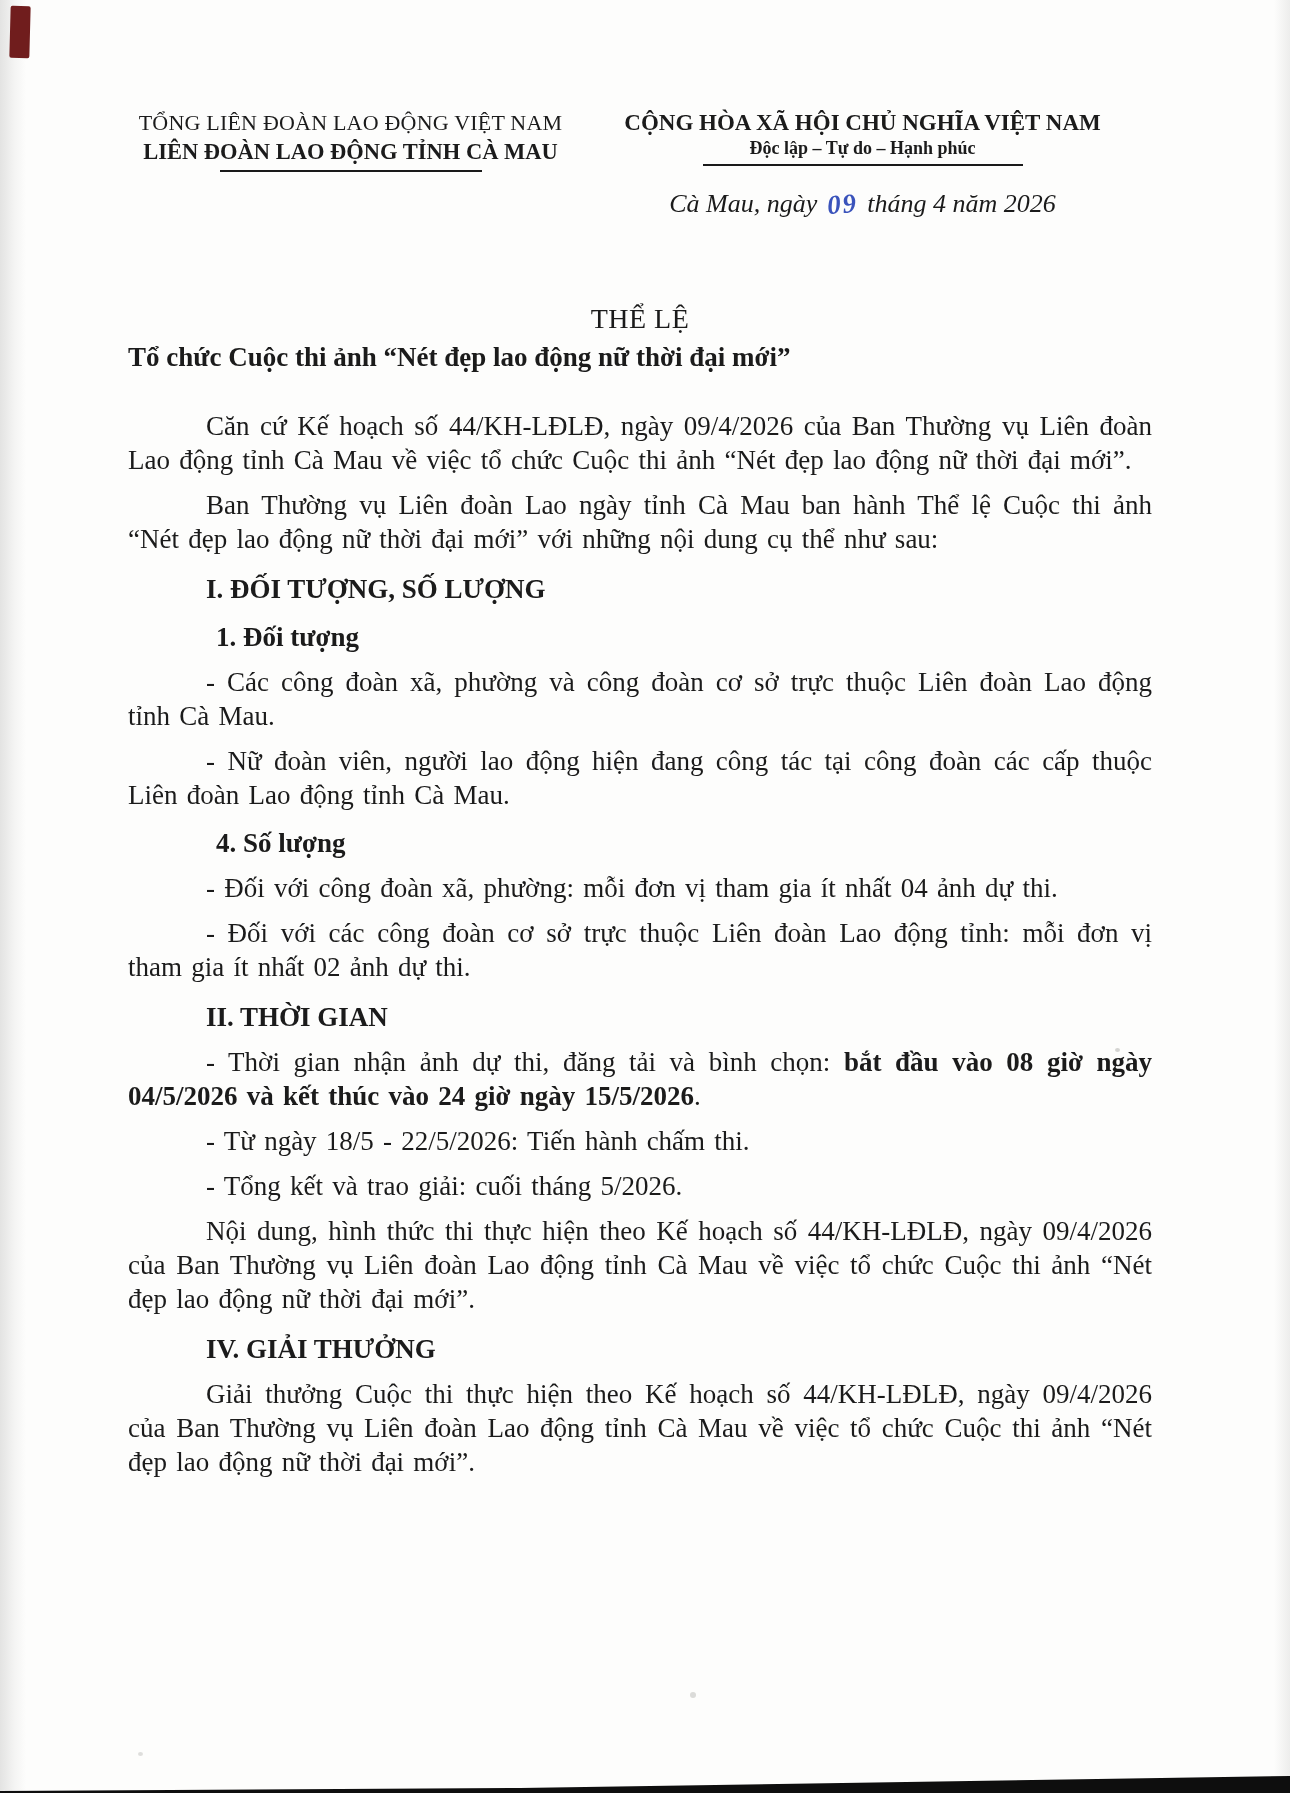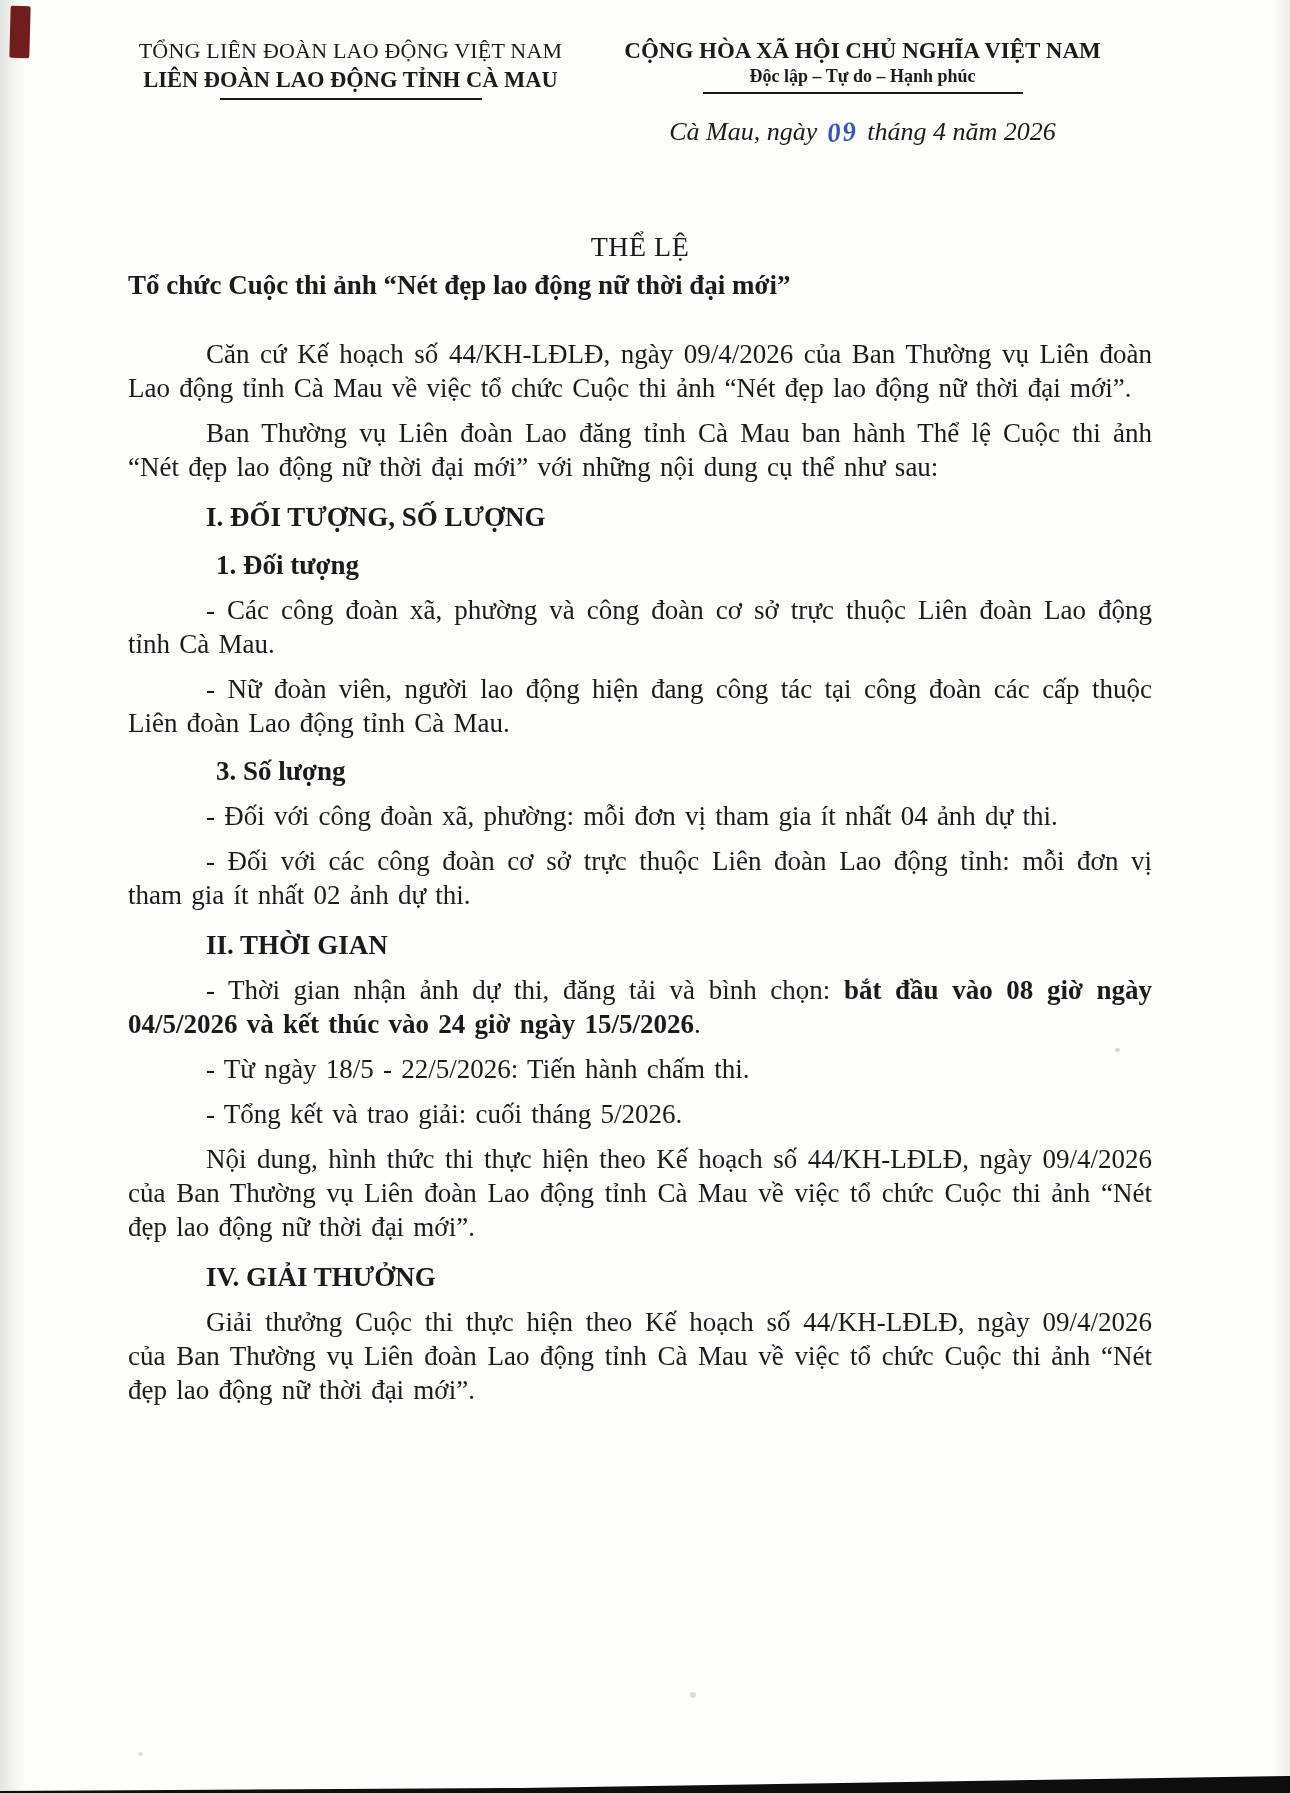--- a/index.html
+++ b/index.html
@@ -30,21 +30,21 @@
     clip-path:polygon(0px 24px, 520px 21px, 1290px 9px, 1290px 26px, 0px 26px);
   }
   .speck { position:absolute; background:#b9b9b6; border-radius:50%; }
   .speck.s1 { left:1115px; top:1048px; width:5px; height:4px; opacity:.6; }
   .speck.s2 { left:690px;  top:1692px; width:6px; height:6px; opacity:.5; }
   .speck.s3 { left:138px;  top:1752px; width:5px; height:4px; opacity:.45; }
 
   .content { position:absolute; left:128px; top:0; width:1024px; }
 
   
-  .hdr { display:flex; margin-top:38px; }
+  .hdr { display:flex; margin-top:110px; }
   .hdr-left  { width:445px; text-align:center; }
   .hdr-right { flex:1; text-align:center; }
   .hl1 { font-size:22px; letter-spacing:.2px; white-space:nowrap; }
   .hl2 { font-size:22.5px; font-weight:bold; margin-top:3px; white-space:nowrap; }
   .hr1 { font-size:23px; font-weight:bold; white-space:nowrap; }
   .hr2 { font-size:18px; font-weight:bold; margin-top:2px; white-space:nowrap; }
   .rule { height:2px; background:#1a1a1a; margin:5px auto 0 auto; }
   .rule-left  { width:262px; }
   .rule-right { width:320px; }
   .dateline { margin-top:22px; font-style:italic; font-size:26px; text-align:center; white-space:nowrap; }
@@ -96,27 +96,27 @@
           <span class="date-day">09</span>
           <span>tháng 4 năm 2026</span>
         </div>
       </div>
     </div>
 
     <div class="title">THỂ LỆ</div>
     <div class="subtitle">Tổ chức Cuộc thi ảnh “Nét đẹp lao động nữ thời đại mới”</div>
 
     <p class="para first">Căn cứ Kế hoạch số 44/KH-LĐLĐ, ngày 09/4/2026 của Ban Thường vụ Liên đoàn Lao động tỉnh Cà Mau về việc tổ chức Cuộc thi ảnh “Nét đẹp lao động nữ thời đại mới”.</p>
-    <p class="para">Ban Thường vụ Liên đoàn Lao đăng tỉnh Cà Mau ban hành Thể lệ Cuộc thi ảnh “Nét đẹp lao động nữ thời đại mới” với những nội dung cụ thể như sau:</p>
+    <p class="para">Ban Thường vụ Liên đoàn Lao ngày tỉnh Cà Mau ban hành Thể lệ Cuộc thi ảnh “Nét đẹp lao động nữ thời đại mới” với những nội dung cụ thể như sau:</p>
 
     <div class="sec-heading">I. ĐỐI TƯỢNG, SỐ LƯỢNG</div>
     <div class="sub-heading">1. Đối tượng</div>
     <p class="para">- Các công đoàn xã, phường và công đoàn cơ sở trực thuộc Liên đoàn Lao động tỉnh Cà Mau.</p>
     <p class="para">- Nữ đoàn viên, người lao động hiện đang công tác tại công đoàn các cấp thuộc Liên đoàn Lao động tỉnh Cà Mau.</p>
-    <div class="sub-heading">3. Số lượng</div>
+    <div class="sub-heading">4. Số lượng</div>
     <p class="para">- Đối với công đoàn xã, phường: mỗi đơn vị tham gia ít nhất 04 ảnh dự thi.</p>
     <p class="para">- Đối với các công đoàn cơ sở trực thuộc Liên đoàn Lao động tỉnh: mỗi đơn vị tham gia ít nhất 02 ảnh dự thi.</p>
 
     <div class="sec-heading">II. THỜI GIAN</div>
     <p class="para"><span>- Thời gian nhận ảnh dự thi, đăng tải và bình chọn: </span><span class="bold">bắt đầu vào 08 giờ ngày 04/5/2026 và kết thúc vào 24 giờ ngày 15/5/2026</span><span>.</span></p>
     <p class="para">- Từ ngày 18/5 - 22/5/2026: Tiến hành chấm thi.</p>
     <p class="para">- Tổng kết và trao giải: cuối tháng 5/2026.</p>
 
     <p class="para">Nội dung, hình thức thi thực hiện theo Kế hoạch số 44/KH-LĐLĐ, ngày 09/4/2026 của Ban Thường vụ Liên đoàn Lao động tỉnh Cà Mau về việc tổ chức Cuộc thi ảnh “Nét đẹp lao động nữ thời đại mới”.</p>
 

